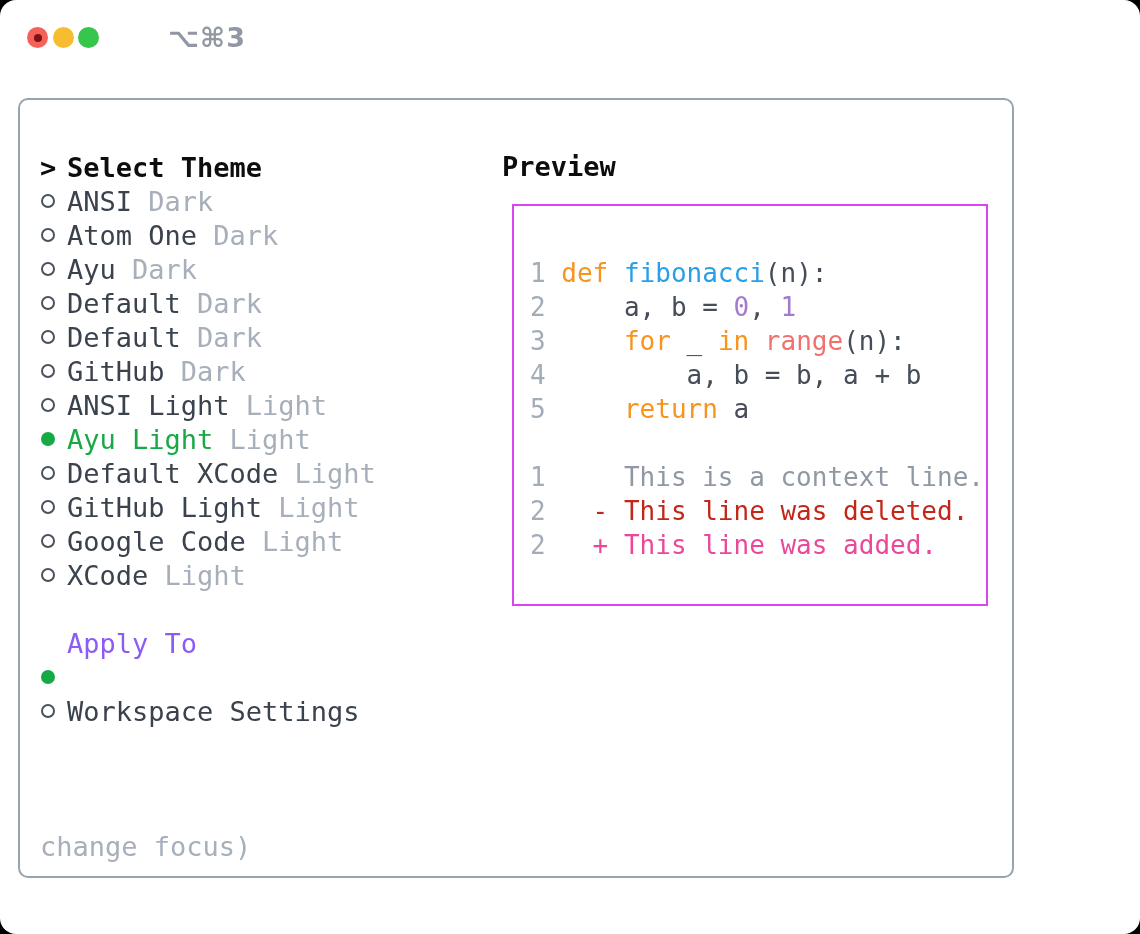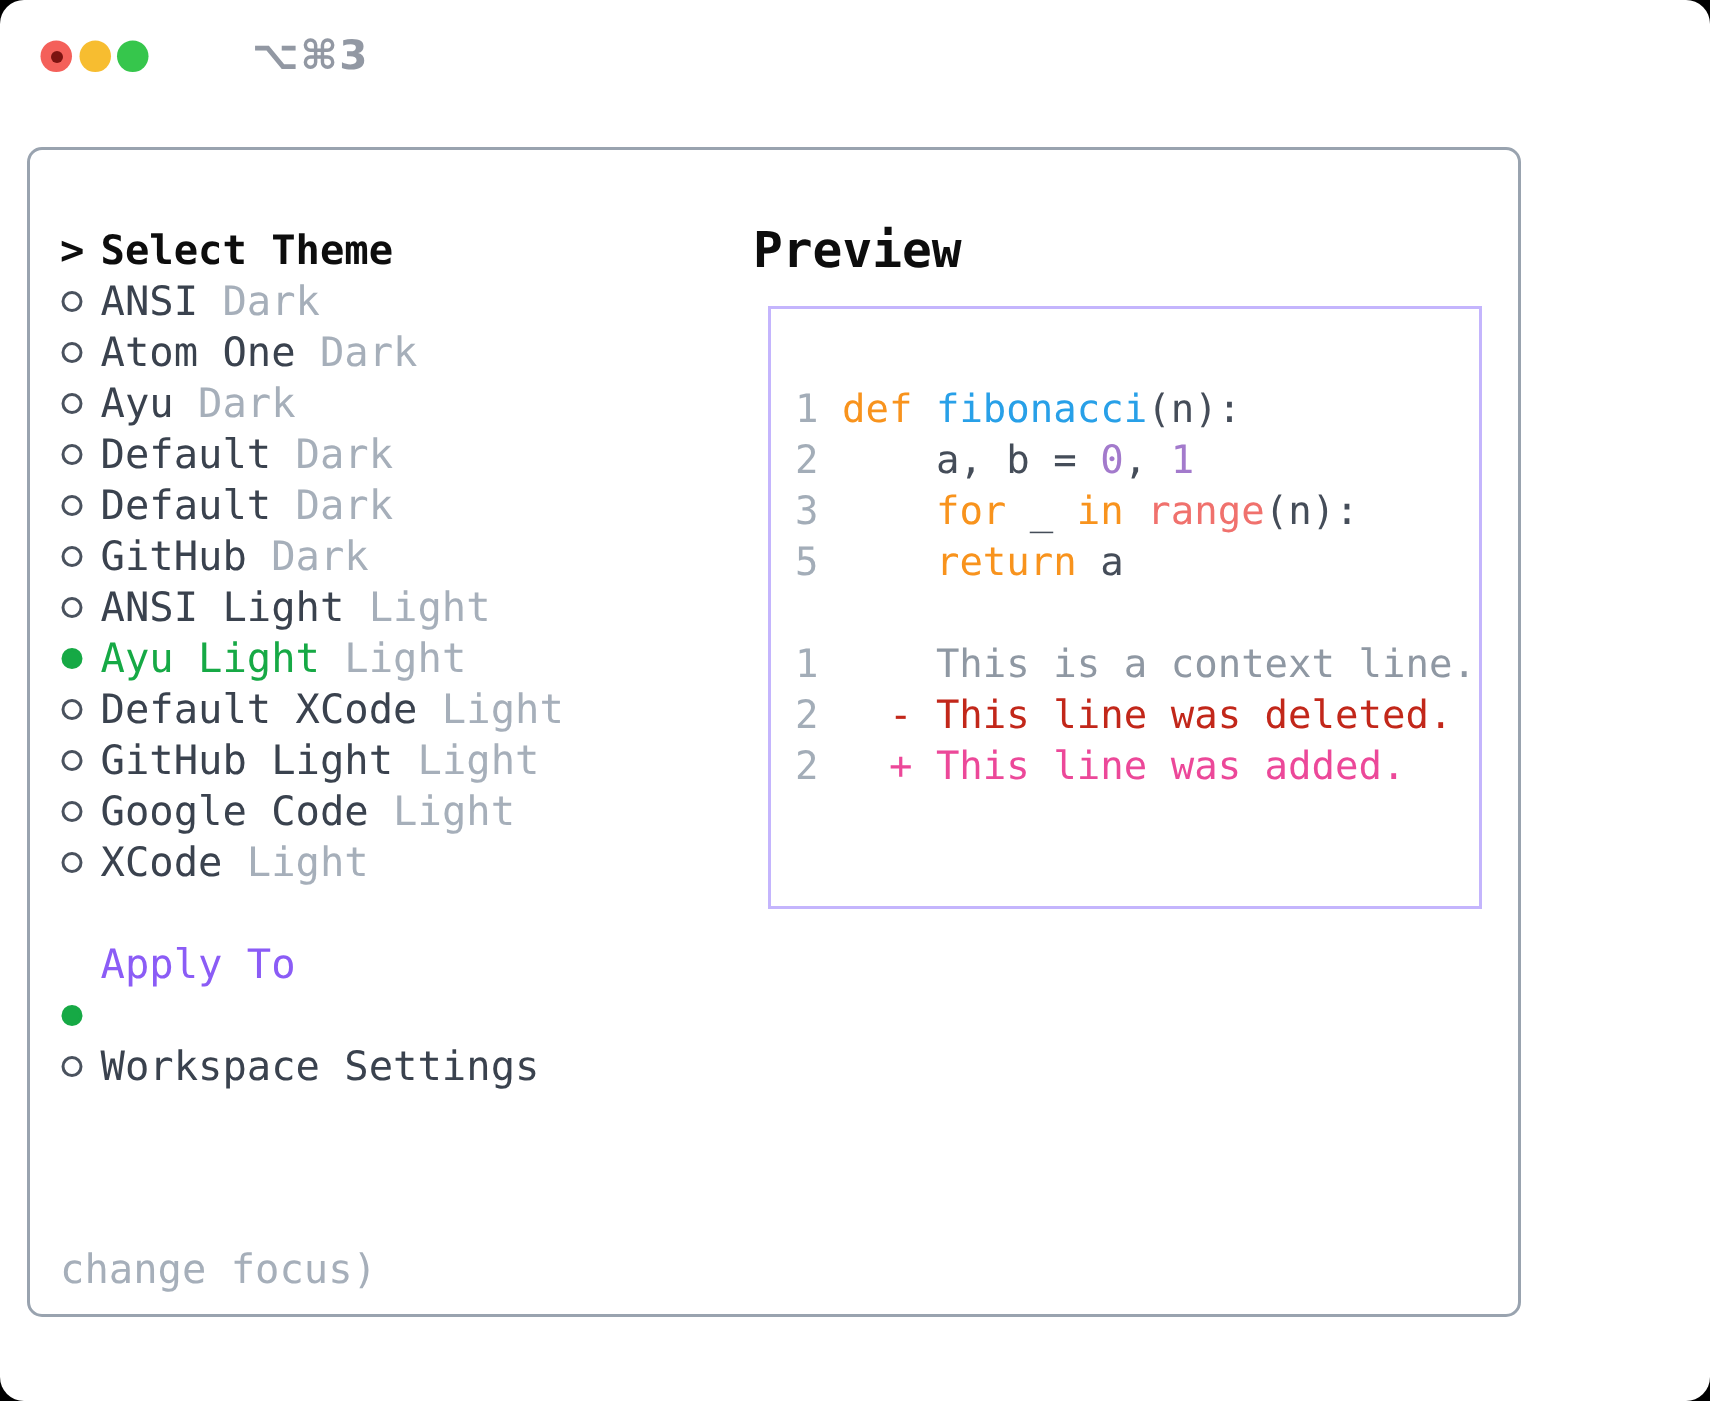--- a/index.html
+++ b/index.html
@@ -46,25 +46,25 @@
     border-radius:50%;margin-left:1px;
   }
   .dot.on{background:#16a945;border-color:#16a945;}
   .iname{color:#3a424e;}
   .iname.sel{color:#16a945;text-align:center;}
   .itag{color:#a6afba;}
   .help{margin-top:0;font-size:27px;line-height:34px;color:#a6afba;white-space:pre;}
   
   .preview-header{
     position:absolute;left:482px;top:50px;height:34px;line-height:34px;
-    font-size:33px;font-weight:700;color:#0d0d0d;
+    font-size:27px;font-weight:700;color:#0d0d0d;
   }
   .preview-box{
     position:absolute;left:492px;top:104px;width:476px;height:402px;
-    box-sizing:border-box;border:2px solid #c4b5fd;background:#fff;
+    box-sizing:border-box;border:2px solid #d946ef;background:#fff;
     padding:50px 0 0 16px;overflow:hidden;
   }
   .pline{height:34px;line-height:34px;white-space:pre;font-size:26px;}
   .g{color:#a3adb8;}
   .kw{color:#f8931d;}
   .fn{color:#28a0e8;}
   .num{color:#a37acc;}
   .call{color:#f0716d;}
   .pl{color:#454d59;}
   .ctx{color:#8f98a3;}
@@ -127,20 +127,21 @@
       <div class="help">
         <div>change focus)</div>
       </div>
     </div>
 
     <div class="preview-header">Preview</div>
     <div class="preview-box" id="preview-box">
         <div class="pline"><span class="g">1 </span><span class="kw">def </span><span class="fn">fibonacci</span><span class="pl">(n):</span></div>
         <div class="pline"><span class="g">2 </span><span class="pl">    a, b = </span><span class="num">0</span><span class="pl">, </span><span class="num">1</span></div>
         <div class="pline"><span class="g">3 </span><span class="pl">    </span><span class="kw">for</span><span class="pl"> _ </span><span class="kw">in</span><span class="pl"> </span><span class="call">range</span><span class="pl">(n):</span></div>
+        <div class="pline"><span class="g">4 </span><span class="pl">        a, b = b, a + b</span></div>
         <div class="pline"><span class="g">5 </span><span class="pl">    </span><span class="kw">return</span><span class="pl"> a</span></div>
         <div class="pline"></div>
         <div class="pline"><span class="g">1 </span><span class="ctx">    This is a context line.</span></div>
         <div class="pline"><span class="g">2 </span><span class="del">  - This line was deleted.</span></div>
         <div class="pline"><span class="g">2 </span><span class="add">  + This line was added.</span></div>
       </div>
 
   </div>
 </div>
 

